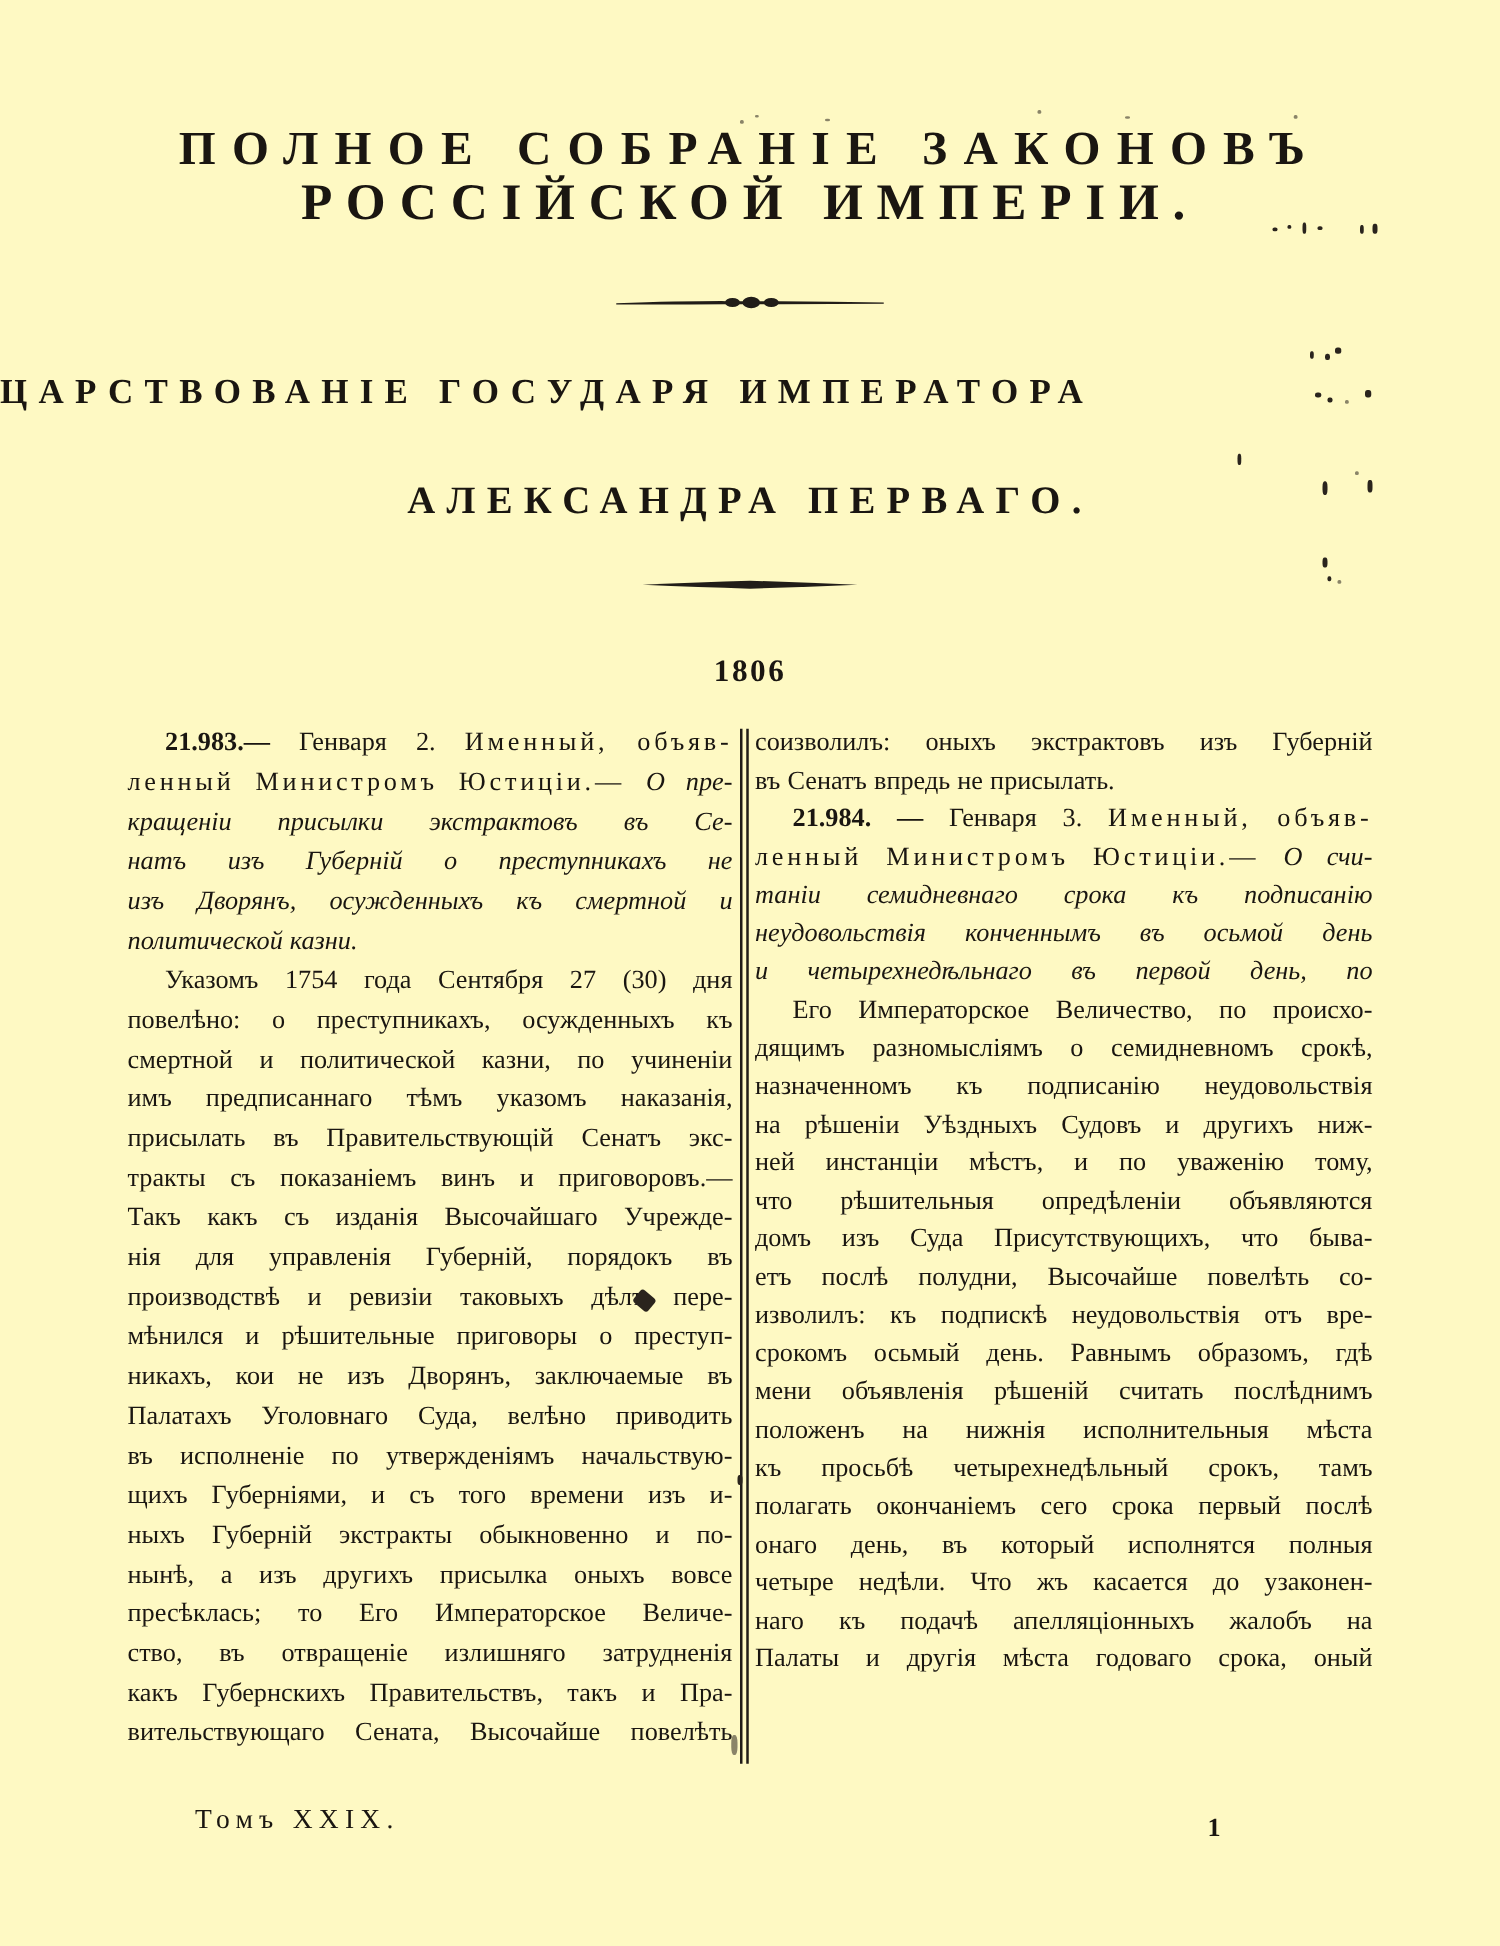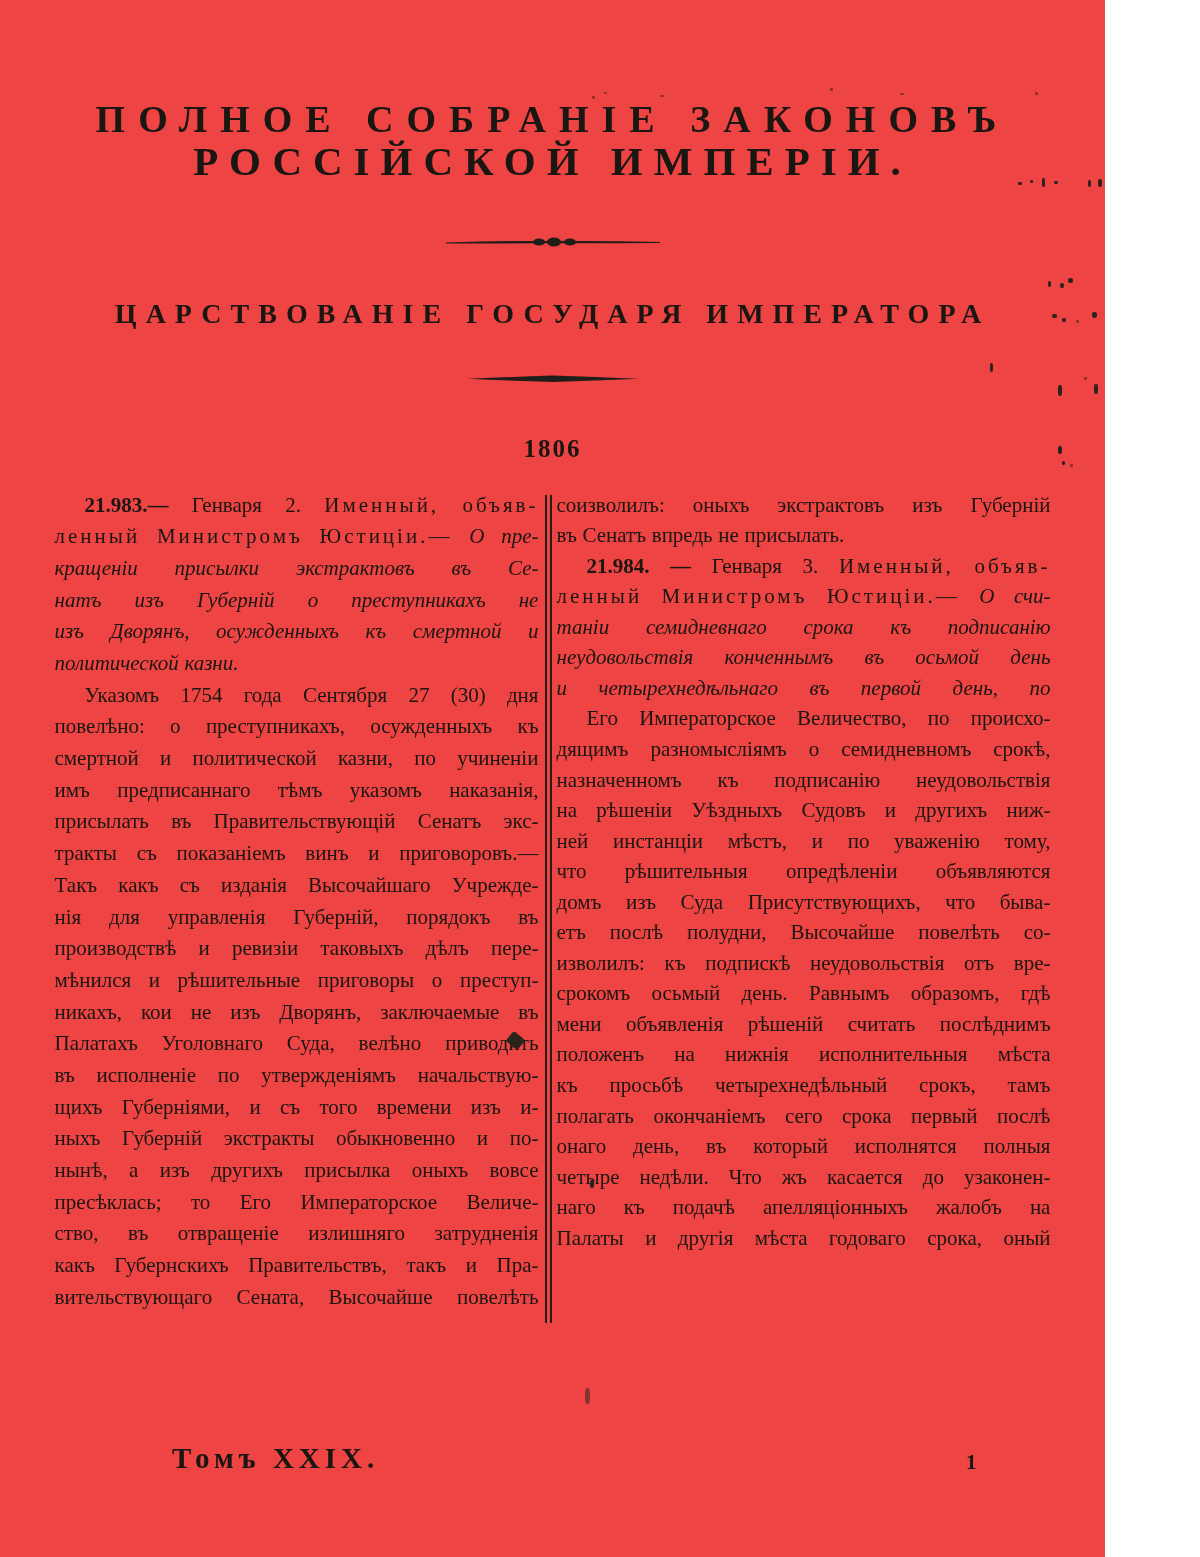--- a/index.html
+++ b/index.html
@@ -3,38 +3,38 @@
 <meta charset="utf-8">
 <style>
   * { margin:0; padding:0; box-sizing:border-box; }
   html,body { background:#ffffff; }
   body {
     width:1200px; height:1557px;
     font-family:"Liberation Serif","DejaVu Serif",serif;
     color:#1a1611;
   }
   .page {
-    position:relative; width:1105px; height:1557px;
-    background:#ef4444; overflow:hidden;
+    position:relative; width:1200px; height:1557px;
+    background:#fef9c3; overflow:hidden;
   }
   
   .t1 {
     margin-top:100px; text-align:center;
     font-size:38px; font-weight:bold; letter-spacing:13px; line-height:1.05;
   }
   .t2 {
     text-align:center;
     font-size:41px; font-weight:bold; letter-spacing:11px; line-height:1.05;
   }
   .rule { text-align:center; }
   .rule1 { margin-top:52px; }
   .rule2 { margin-top:44px; }
   .rule svg { display:inline-block; vertical-align:top; }
   .s1 {
-    margin-top:46px; text-align:center;
+    margin-top:46px; 
     font-size:28px; font-weight:bold; letter-spacing:9px; line-height:1.05;
   }
   .s2 {
     margin-top:56px; text-align:center;
     font-size:31px; font-weight:bold; letter-spacing:9px; line-height:1.05;
   }
   .year {
     margin-top:46px; text-align:center;
     font-size:25px; font-weight:bold; letter-spacing:2px; line-height:1.05;
   }
@@ -57,22 +57,22 @@
   .col-left  .line { height:31.7px; }
   .col-right .line { height:30.55px; }
   .line.end { justify-content:flex-start; gap:0.27em; }
   .line.ind { padding-left:30px; }
   .sg-p { font-weight:normal; }
   .sg-b { font-weight:bold; }
   .sg-s { letter-spacing:3px; }
   .sg-i { font-style:italic; }
   
   .footer-volume {
-    position:absolute; left:172px; top:1442px;
-    font-size:29px; letter-spacing:5px;font-weight:bold;
+    position:absolute; left:156px; top:1442px;
+    font-size:22px; letter-spacing:5px;
   }
   .footer-page {
     position:absolute; left:966px; top:1450px;
     font-size:21px; font-weight:bold;
   }
   
   .af { position:absolute; background:#2a241d; border-radius:40%; }
   .af.light { opacity:.55; }
   .af.blob  { border-radius:20%; transform:rotate(40deg); }
 </style>
@@ -119,20 +119,21 @@
   <div class="rule rule1">
     <svg width="218" height="13" viewBox="0 0 218 13" xmlns="http://www.w3.org/2000/svg" fill="#211d18">
       <path d="M2 7.6 Q 55 5.8 90 5.9 L 132 5.9 Q 175 6 216 6.9 L 216 8 Q 175 8.2 132 8.3 L 90 8.3 Q 55 8.5 2 8.6 Z"></path>
       <ellipse cx="95" cy="7" rx="6" ry="3.6"></ellipse>
       <ellipse cx="110" cy="7" rx="7" ry="4.6"></ellipse>
       <ellipse cx="126" cy="7" rx="6" ry="3.6"></ellipse>
     </svg>
   </div>
 
   <h2 class="s1">ЦАРСТВОВАНІЕ ГОСУДАРЯ ИМПЕРАТОРА</h2>
+  <h2 class="s2">АЛЕКСАНДРА ПЕРВАГО.</h2>
 
   <div class="rule rule2">
     <svg width="176" height="13" viewBox="0 0 176 13" xmlns="http://www.w3.org/2000/svg" fill="#211d18">
       <path d="M2 6.8 Q 48 4.8 88 3.6 Q 130 4.8 174 6.8 Q 130 8.8 88 9.9 Q 48 8.8 2 6.8 Z"></path>
     </svg>
   </div>
 
   <div class="year">1806</div>
 
   <div class="columns">

